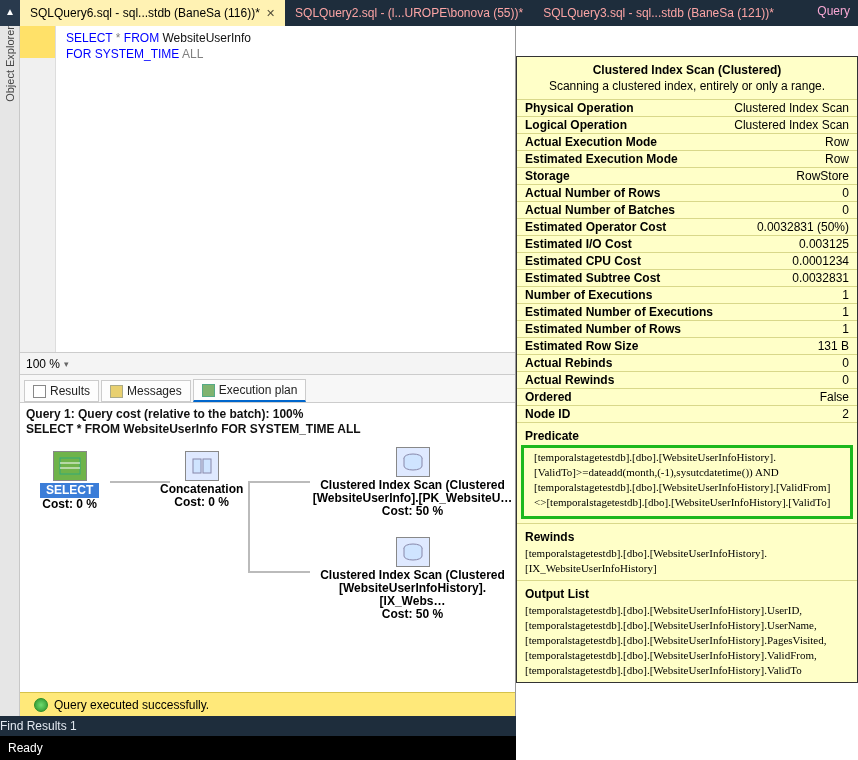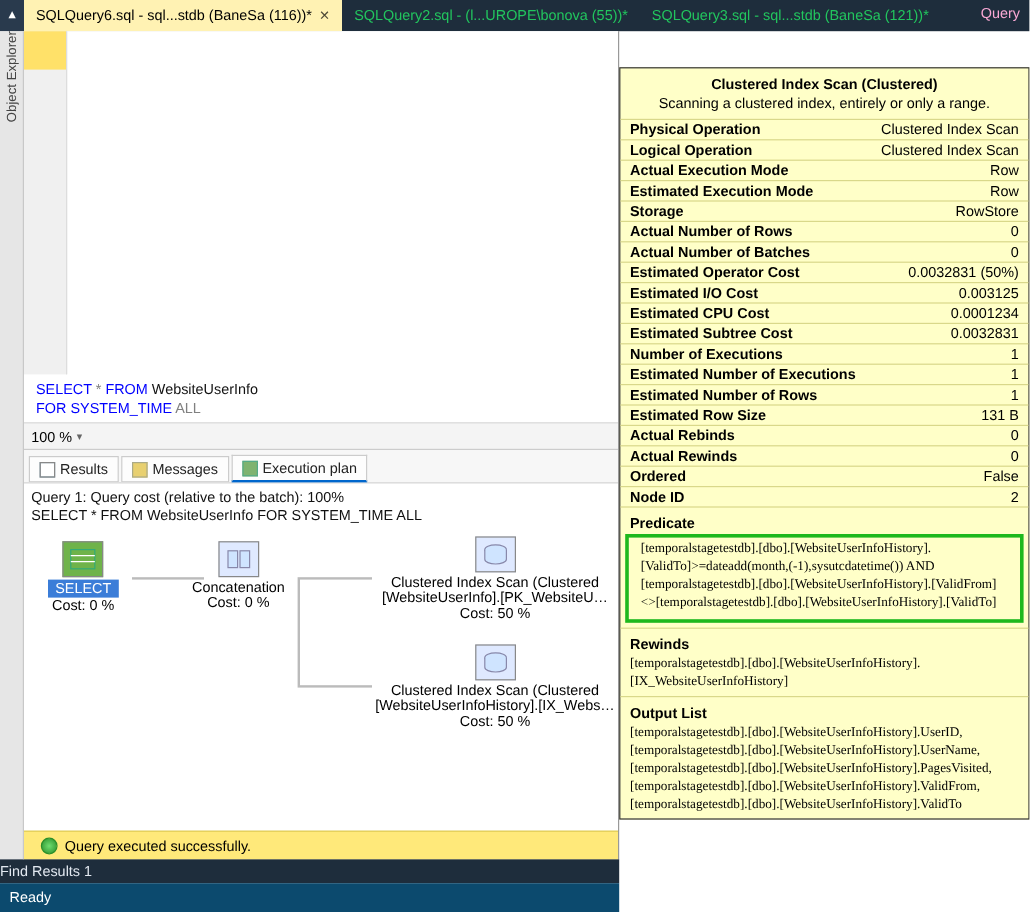--- a/index.html
+++ b/index.html
@@ -1,66 +1,66 @@
 <!DOCTYPE html>
 <html><head>
 <meta charset="utf-8">
 <style>
 * { margin:0; padding:0; box-sizing:border-box; font-family:"Segoe UI",Tahoma,sans-serif; font-size:12px; }
 body { width:858px; height:760px; background:#fff; position:relative; overflow:hidden; }
 .topbar { background:#1e2d3c; height:26px; display:flex; align-items:stretch; }
 .oe-top { background:#293a4d; width:20px; display:flex; align-items:center; justify-content:center; font-size:9px; }
 .oe-top span { color:#fff; transform:rotate(180deg); }
 .tabs { display:flex; flex:1;text-align:center; }
-.tab { padding:4px 10px; color:#22c55e; display:flex; align-items:center; gap:6px; font-size:12px; white-space:nowrap; }
+.tab { padding:4px 10px; color:#fca5a5; display:flex; align-items:center; gap:6px; font-size:12px; white-space:nowrap; }
 .tab.active { background:#fff2b3; color:#000; }
 .tab .x { font-size:11px; opacity:.7; }
 .tab-right { color:#f9a8d4; padding:4px 8px; margin-left:auto; }
 .main { display:flex; height:690px; }
 .oe-side { width:20px; background:#e6e6e6; border-right:1px solid #c8c8c8; display:flex; align-items:flex-start; justify-content:center; }
 .oe-side span { writing-mode:vertical-rl; transform:rotate(180deg); color:#444; padding-top:8px; font-size:11px; }
 .editor-col { display:flex; flex-direction:column; width:496px; border-right:1px solid #999; }
-.code-area { display:flex; height:327px; border-bottom:1px solid #ccc; background:#fff;flex-direction:column; }
+.code-area { display:flex; height:327px; border-bottom:1px solid #ccc; background:#fff; }
 .gutter { width:36px; background:#f0f0f0; border-right:1px solid #ddd; height:100%; position:relative; }
 .gutter .mark { background:#ffe169; height:32px; width:100%; }
 .code { padding:4px 10px; font-family:Consolas,monospace; font-size:14px; line-height:16px; }
 .kw-blue { color:#0000ff; }
 .kw-gray { color:#808080; }
 .ident { color:#111; }
 .zoom-row { height:22px; display:flex; align-items:center; border-bottom:1px solid #ccc; background:#f4f4f4; padding-left:6px; gap:4px; }
 .zoom-row .tri { font-size:9px; color:#666; }
 .result-tabs { height:28px; display:flex; align-items:flex-end; gap:2px; border-bottom:1px solid #ccc; background:#f7f7f7; padding-left:4px; }
 .rtab { padding:3px 8px; border:1px solid #ccc; background:#fdfdfd; display:flex; align-items:center; gap:4px; font-size:12px; color:#222; }
 .rtab.active { border-bottom:2px solid #06c; }
 .ricon { width:13px; height:13px; display:inline-block; }
 .grid-ic { background:linear-gradient(#fff,#fff),#8ab; border:1px solid #888; }
 .msg-ic { background:#e8d070; border:1px solid #aa8; }
 .plan-ic { background:#7fb36f; border:1px solid #5a8; }
-.plan-area { flex:1; background:#fff; font-family:Consolas,monospace; font-size:12px; overflow:hidden; position:relative; }
+.plan-area { flex:1; background:#fff; font-family:Consolas,monospace; font-size:12px; overflow:hidden; position:relative;font-weight:bold; }
 .plan-header { padding:4px 6px; line-height:15px; color:#111; }
 .plan-canvas { position:relative; height:220px; }
 .node { position:absolute; text-align:center; font-family:"Segoe UI"; font-size:12px; line-height:13px; }
 .node .ic { width:34px; height:30px; margin:0 auto 2px; border:1px solid #888; background:#eef; display:flex; align-items:center; justify-content:center; }
 .node.sel .ic { background:#6fb34a; }
 .node.sel .lbl { background:#3b7dd8; color:#fff; padding:1px 6px; display:inline-block; }
 .node.concat .ic { background:#dfe9ff; }
 .node.scan .ic { background:#dfe9ff; }
 .arrow { position:absolute; height:2px; background:#bbb; }
 .status-ok { height:24px; background:#ffe97a; display:flex; align-items:center; padding-left:14px; gap:6px; font-size:12px; border-top:1px solid #d6c24a; }
 .ok-ic { width:14px; height:14px; border-radius:50%; background:radial-gradient(#6fdc6f,#2a8f2a); border:1px solid #2a8f2a; }
 .tooltip { width:342px; background:#ffffc8; border:1px solid #333; position:absolute; left:516px; top:56px; font-size:12px; }
 .tt-title { text-align:center; font-weight:bold; padding:6px 4px 2px; }
 .tt-sub { text-align:center; padding:0 10px 6px; }
 .tt-row { display:flex; justify-content:space-between; padding:1px 8px; border-top:1px solid #d9d88a; }
 .tt-row .l { font-weight:bold; }
 .tt-sec { font-weight:bold; padding:6px 8px 2px; border-top:1px solid #d9d88a; }
 .tt-txt { padding:0 8px 4px; font-family:"Segoe UI"; font-size:11px; word-break:break-word; line-height:15px; }
 .green-box { border:3px solid #1db81d; margin:0 4px 4px; padding:2px 2px; }
 .findbar { background:#1e2d3c; color:#e2e8f0; height:20px; display:flex; align-items:center; padding-left:0; font-size:12px; width:516px;}
-.readybar { background:#0c4a6e; color:#fff; height:24px; display:flex; align-items:center; padding-left:8px; font-size:12px; width:516px;}
+.readybar { background:#000000; color:#fff; height:24px; display:flex; align-items:center; padding-left:8px; font-size:12px; width:516px;}
 svg.mini{width:26px;height:24px;}
 </style>
 </head>
 <body>
 
 <div class="topbar">
   <div class="oe-top">
       <span>▾</span>
     </div>
   <div class="tabs">

